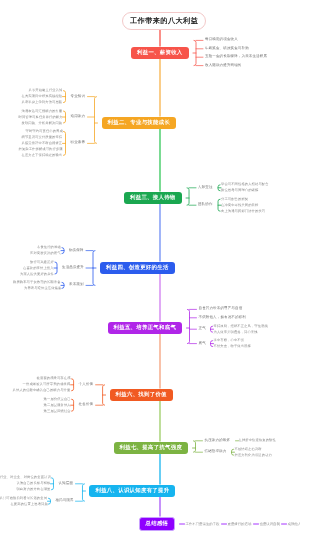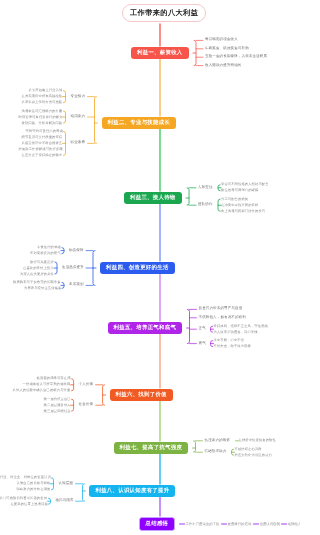--- a/index.html
+++ b/index.html
@@ -139,21 +139,21 @@
       <path d="M48.480000000000004 498.2 Q50.480000000000004 498.2 50.480000000000004 500.2 L50.480000000000004 502.2 Q50.480000000000004 504.2 48.480000000000004 504.2" stroke="#16b4ef" stroke-width="0.8" fill="none" stroke-linecap="round"></path>
       <path d="M50.480000000000004 501.2 L47.480000000000004 501.2" stroke="#16b4ef" stroke-width="0.8" fill="none" stroke-linecap="round"></path>
       <path d="M84.48 483.8 Q82.48 483.8 82.48 485.8 L82.48 499.2 Q82.48 501.2 84.48 501.2" stroke="#16b4ef" stroke-width="0.8" fill="none" stroke-linecap="round"></path>
       <path d="M82.48 491 L85.48 491" stroke="#16b4ef" stroke-width="0.8" fill="none" stroke-linecap="round"></path>
       <path d="M179.54 524 L184.54 524" stroke="#8f00ff" stroke-width="0.8" fill="none" stroke-linecap="round"></path>
       <path d="M221.54 524 L226.54 524" stroke="#8f00ff" stroke-width="0.8" fill="none" stroke-linecap="round"></path>
       <path d="M253.54 524 L258.53999999999996 524" stroke="#8f00ff" stroke-width="0.8" fill="none" stroke-linecap="round"></path>
       <path d="M281.53999999999996 524 L286.53999999999996 524" stroke="#8f00ff" stroke-width="0.8" fill="none" stroke-linecap="round"></path>
     </svg>
   <div id="nodes">
-      <div class="node root" style="left: 122px; top: 4px;">工作带来的八大利益</div>
+      <div class="node root" style="left: 122px; top: 12px;">工作带来的八大利益</div>
       <div class="node branch" style="left: 131px; top: 47px; background: rgb(247, 84, 74);">利益一、薪资收入</div>
       <div class="node sub" style="left: 205px; top: 38.4px;">每月稳定的现金收入</div>
       <div class="node sub" style="left: 205px; top: 46.8px;">年终奖金、绩效奖金与补贴</div>
       <div class="node sub" style="left: 205px; top: 55.2px;">五险一金的长期保障，为未来生活积累</div>
       <div class="node sub" style="left: 205px; top: 63.6px;">收入随能力提升而增长</div>
       <div class="node branch" style="left: 101.5px; top: 117px; background: rgb(245, 166, 35);">利益二、专业与技能成长</div>
       <div class="node sub r" style="left: 70.5px; top: 94.6px;">专业知识</div>
       <div class="node leaf r" style="left: 28.5px; top: 89.1px;">从零开始建立行业认知</div>
       <div class="node leaf r" style="left: 21.5px; top: 95.1px;">在真实项目中积累实战经验</div>
       <div class="node leaf r" style="left: 21.5px; top: 101.1px;">从老手身上学到方法与思路</div>

